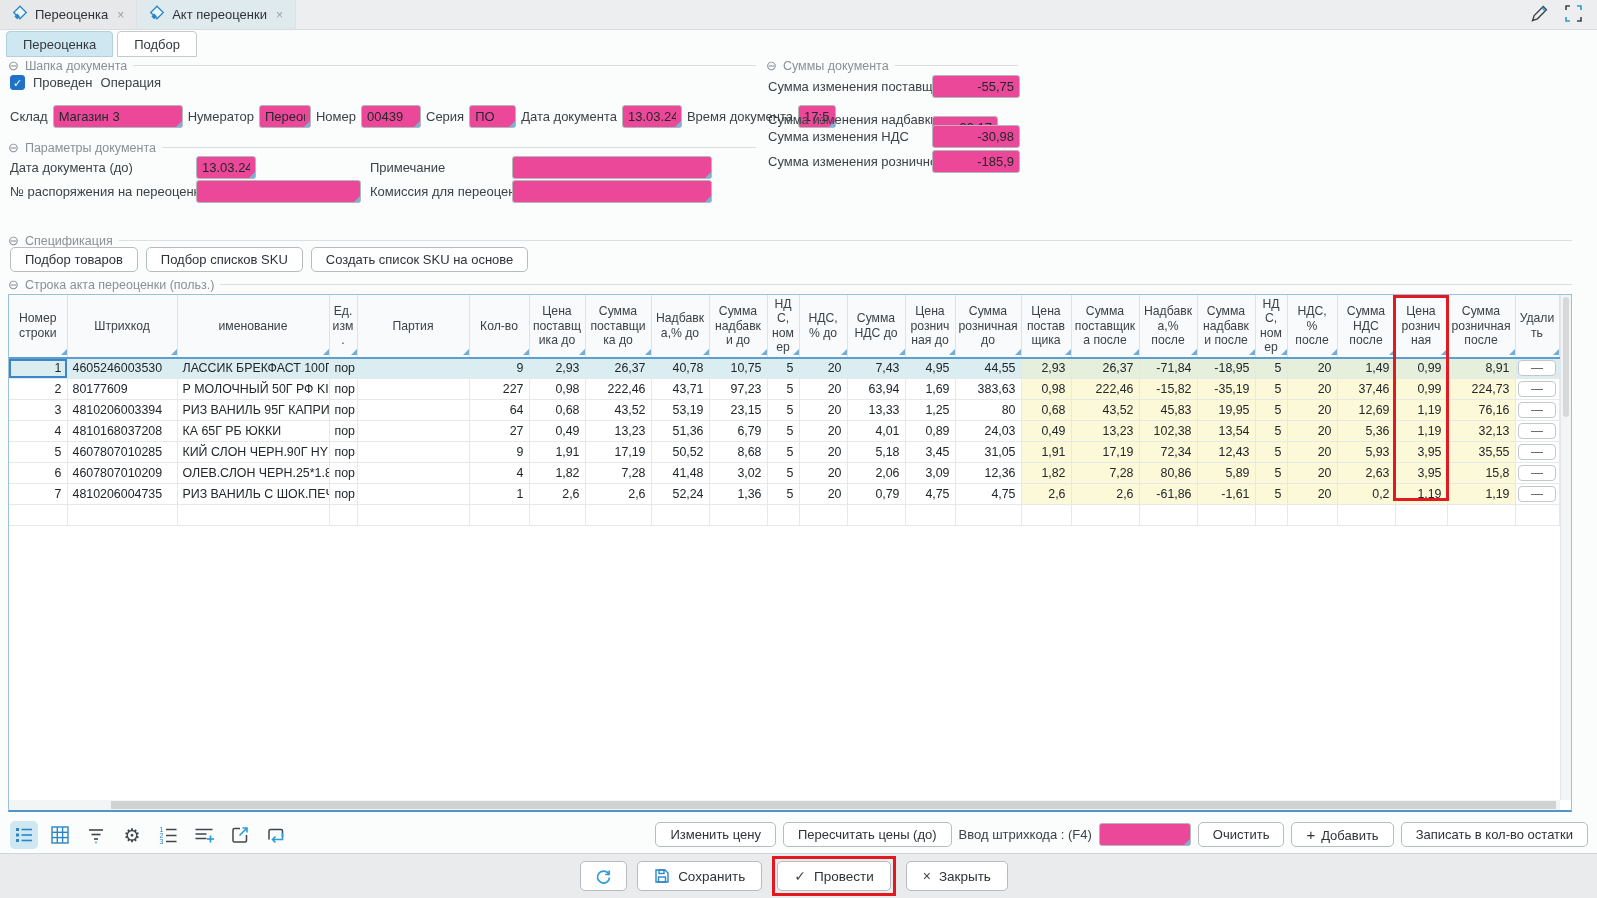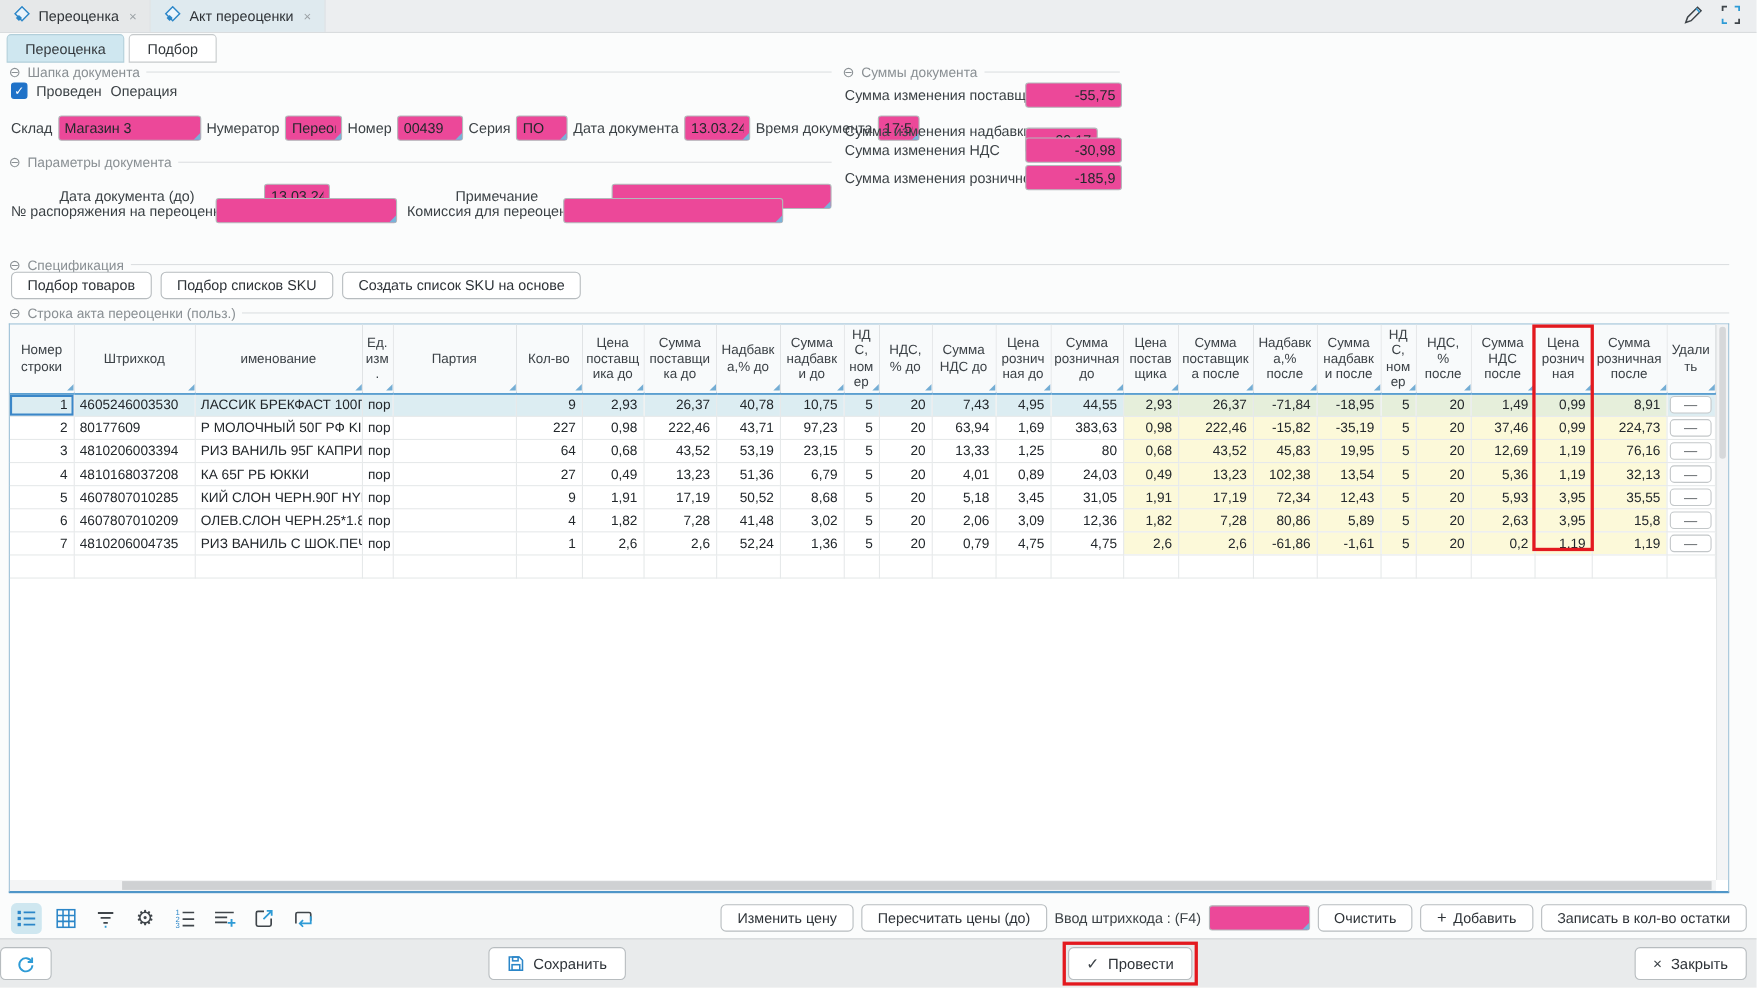--- a/index.html
+++ b/index.html
@@ -65,21 +65,21 @@
   .hscroll .thumb { position:absolute; top:1px; bottom:1px; left:102px; right:4px; background:#cfd1d3; }
 
   
   .iconbar { position:absolute; left:10px; top:821px; display:flex; gap:8px; align-items:center; }
   .ibtn { width:28px; height:28px; display:flex; align-items:center; justify-content:center; border-radius:5px; background:transparent; border:none; }
   .ibtn.active { background:#cfe7f0; }
   .gearglyph { font-size:19px; color:#3f454a; line-height:1; }
   .toolbar { position:absolute; right:9px; top:822px; display:flex; gap:7px; align-items:center; }
   .toolbar .fld { width:92px; }
   .plus { font-size:15px; margin-right:6px; }
-  .bottomstrip { position:absolute; left:0; right:0; top:853px; height:45px; background:#e9ebec; border-top:1px solid #d2d5d7; display:flex; align-items:center; justify-content:space-between; gap:10px; padding-right:9px; }
+  .bottomstrip { position:absolute; left:0; right:0; top:853px; height:45px; background:#e9ebec; border-top:1px solid #d2d5d7; display:flex; align-items:center; justify-content:center; gap:10px; padding-right:9px; }
   .red-frame { display:inline-flex; border:3px solid #e3191f; padding:2px; }
   .xglyph { font-size:14px; color:#3f454a; }
   .chkglyph { font-size:14px; color:#3f454a; }
 </style>
 </head>
 <body>
 
 <div class="app">
 
   <div class="tabbar">
@@ -146,21 +146,21 @@
     <span class="fld grip" style="width:60px;"><input value="13.03.24" style=""></span>
     <span class="lbl">Время документа</span>
     <span class="fld grip" style="width:38px;"><input value="17:56" style=""></span>
   </div>
 
   <div class="legend" style="left:8px; top:140px; width:748px;">
     <span class="lmin">⊖</span>
     <span>Параметры документа</span>
     <span class="lline"></span>
   </div>
-  <div class="hrow" style="left:10px; top:167px;margin-left:44px;">
+  <div class="hrow" style="left:10px; top:156px;">
     <span class="lbl" style="width:186px;">Дата документа (до)</span>
     <span class="fld grip" style="width:60px;"><input value="13.03.24" style=""></span>
     <span class="lbl" style="margin-left:114px; width:142px;">Примечание</span>
     <span class="fld grip" style="width:200px;"><input value="" style=""></span>
   </div>
   <div class="hrow" style="left:10px; top:180px;">
     <span class="lbl" style="width:186px;">№ распоряжения на переоценку</span>
     <span class="fld grip" style="width:165px;"><input value="" style=""></span>
     <span class="lbl" style="margin-left:9px; width:142px;">Комиссия для переоценки</span>
     <span class="fld grip" style="width:200px;"><input value="" style=""></span>

